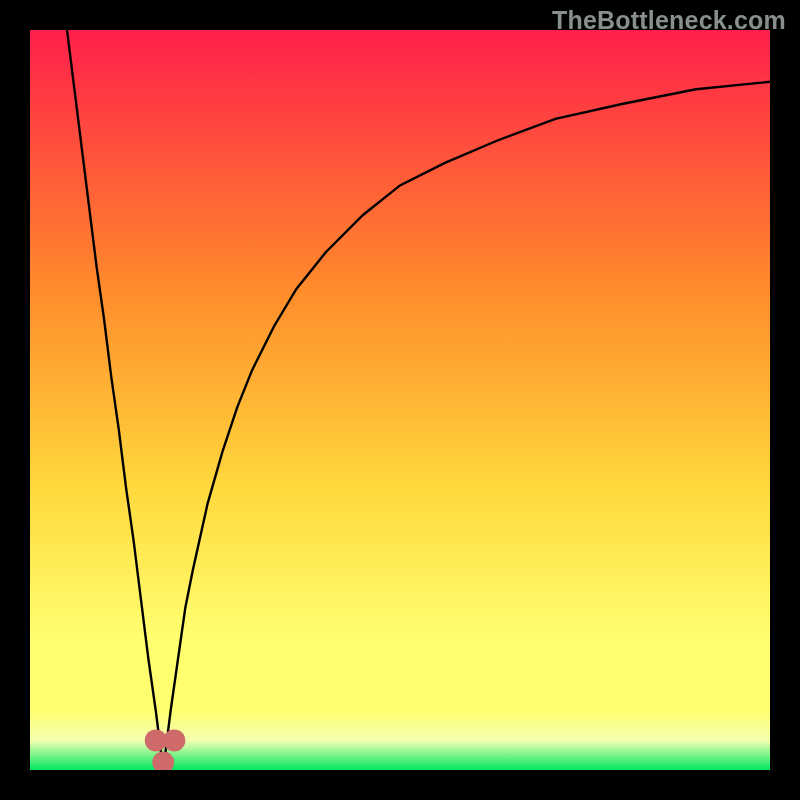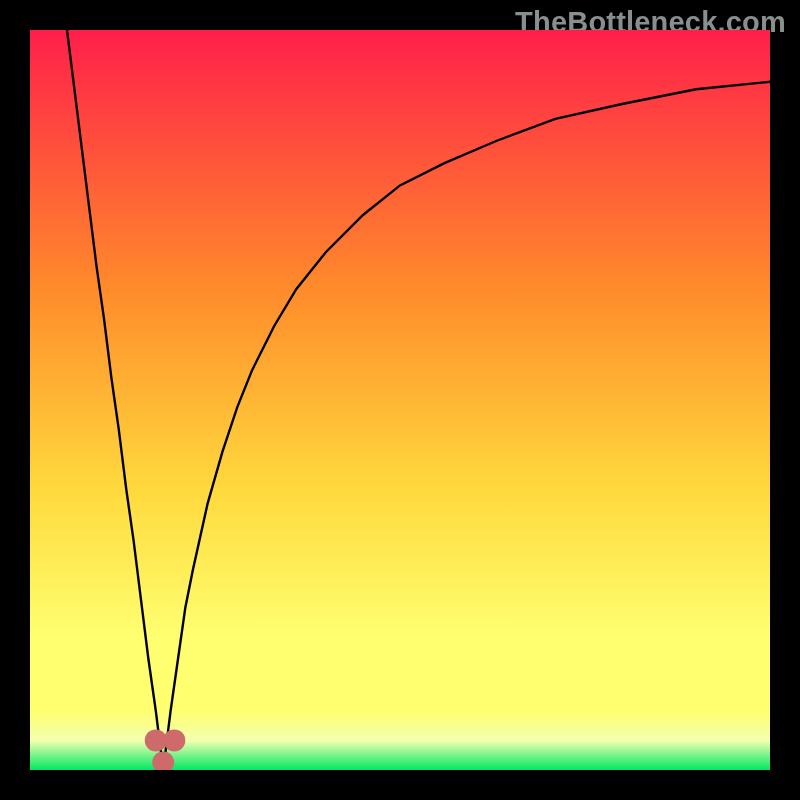--- a/index.html
+++ b/index.html
@@ -21,21 +21,21 @@
     top: 30px;
     width: 740px;
     height: 740px;
     overflow: hidden;
   }
   .watermark {
     position: absolute;
     top: 6px;
     right: 14px;
     font-family: Arial, Helvetica, sans-serif;
-    font-size: 29px;
+    font-size: 25px;
     font-weight: 600;
     color: #888f8f;
     letter-spacing: 0.2px;
     user-select: none;
   }
   svg { display: block; }
 </style>
 </head>
 <body>
 

